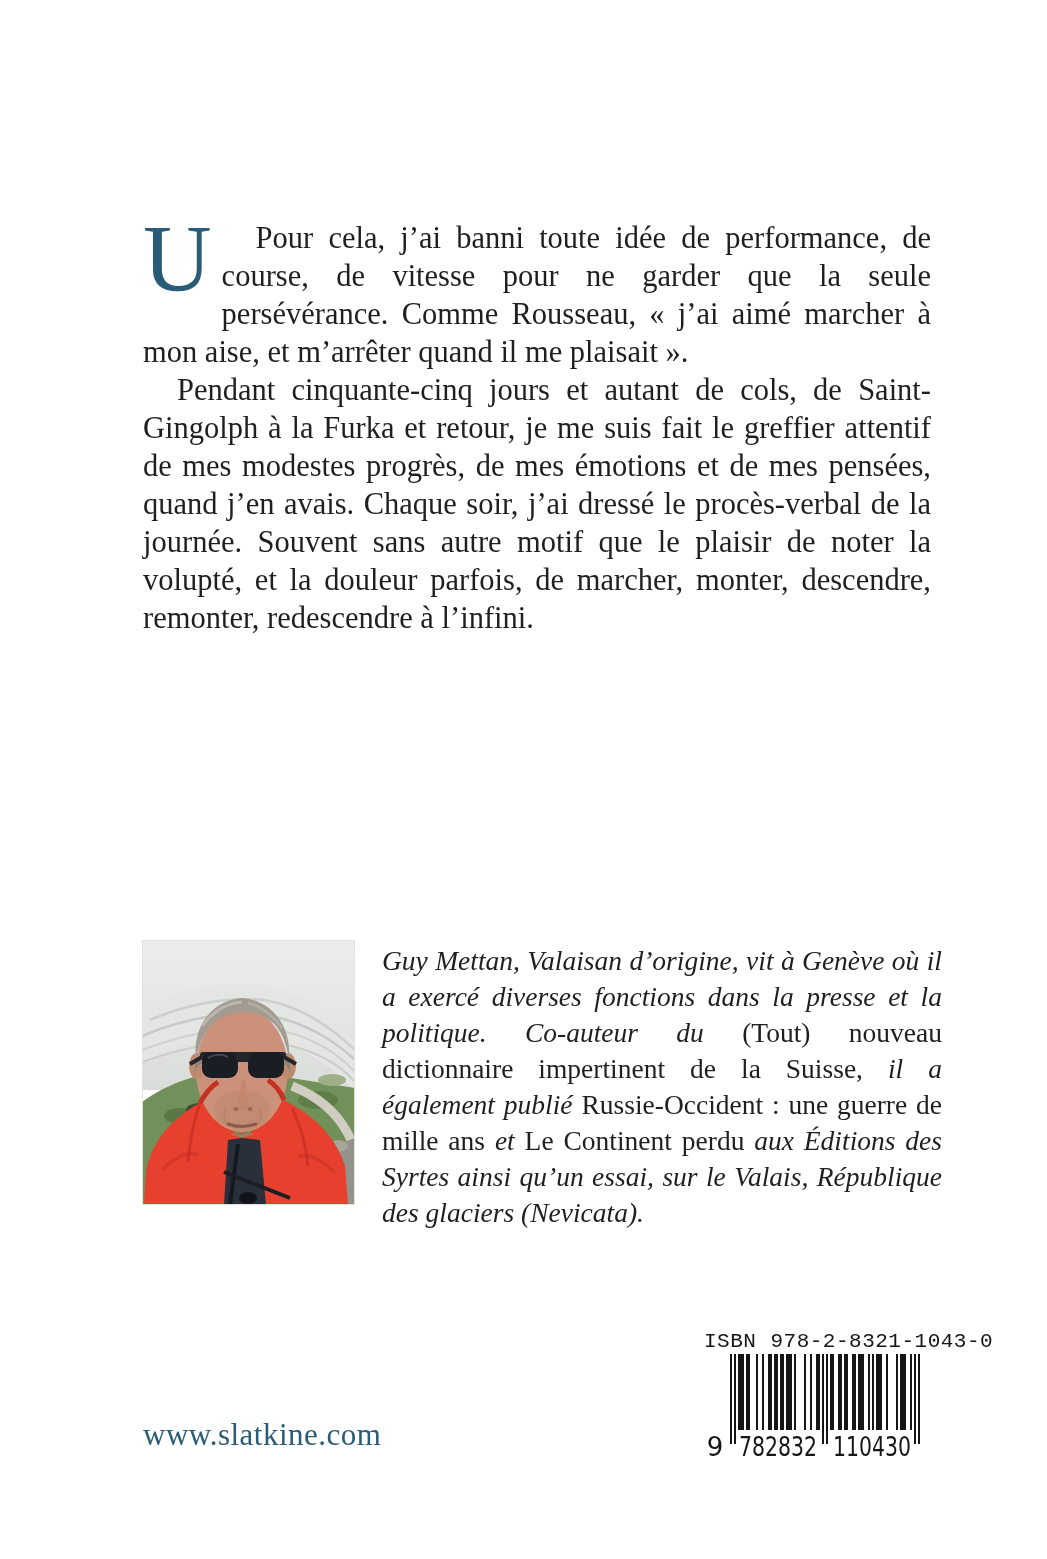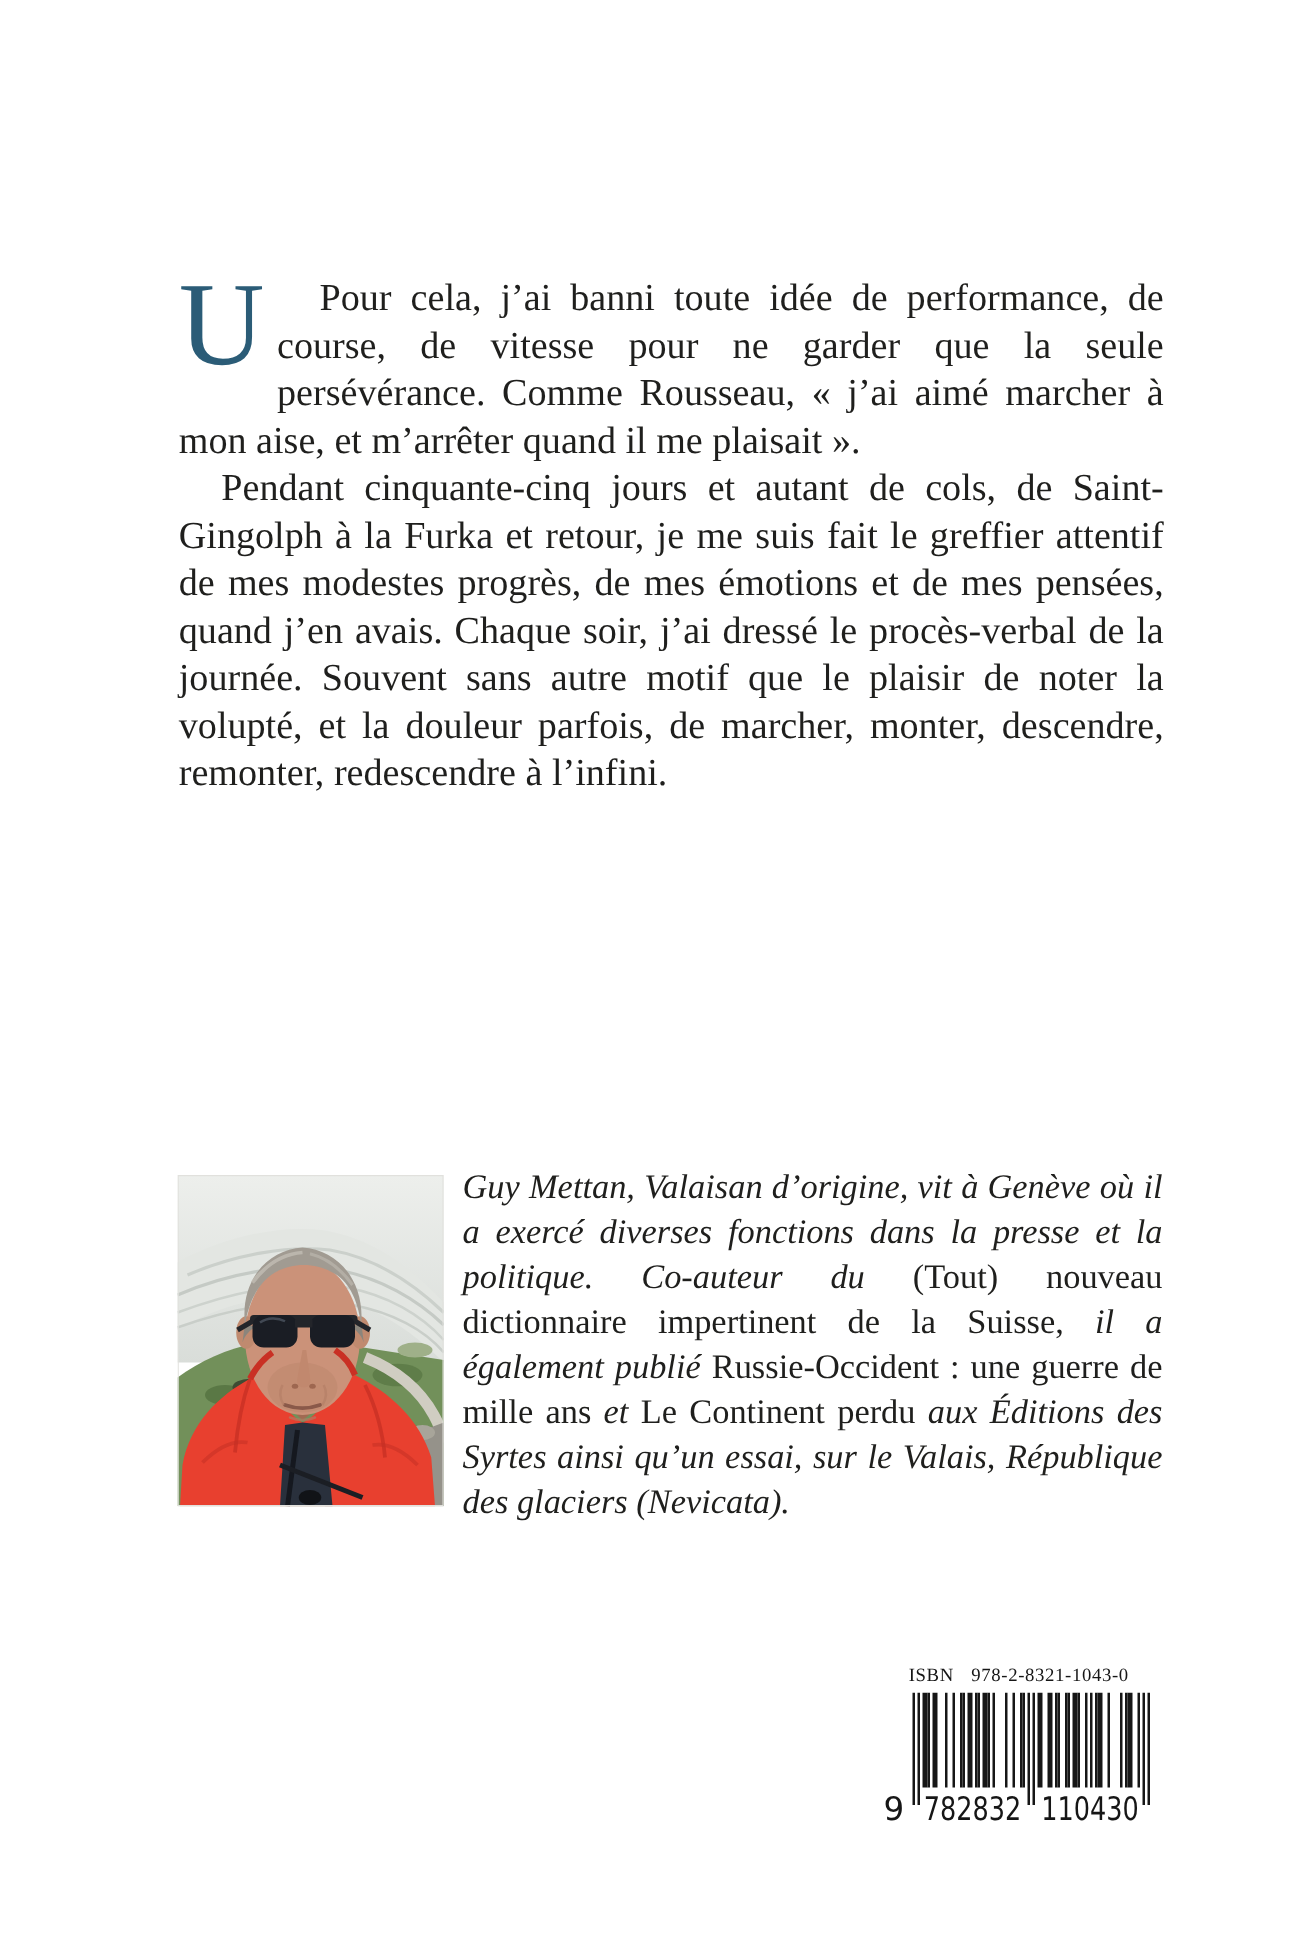--- a/index.html
+++ b/index.html
@@ -26,32 +26,32 @@
     color:#2b5c77;
   }
   
   .author-photo{
     position:absolute;left:142px;top:940px;width:213px;height:265px;
   }
   .author-photo svg{display:block;width:213px;height:265px;}
   .bio{
     position:absolute;left:370px;top:931px;width:560px;
     font-size:27.5px;line-height:36px;
-    text-align:justify;margin:0;
+    text-align:justify;margin:12px;
   }
   .bio .it{font-style:italic;}
   .bio .rm{font-style:normal;}
   
   .barcode-block{
     position:absolute;left:704px;top:1330px;width:222px;
     text-align:center;
   }
   .isbn-line{
-    font-family:Liberation Serif, serif;
-    font-size:15px;line-height:23px;letter-spacing:0.5px;
+    font-family:Liberation Mono, monospace;
+    font-size:21px;line-height:23px;letter-spacing:0.5px;
     color:#161616;white-space:nowrap;
   }
   .isbn-line .isbn-label{margin-right:14px;}
   .barcode-block svg{display:block;margin-top:1px;}
   
   .website{
     position:absolute;left:143px;top:1417px;
     font-size:31px;line-height:36px;
     color:#2b5c77;letter-spacing:0.5px;
     text-decoration:none;
@@ -206,14 +206,15 @@
         <rect x="200" y="0" width="2" height="76" fill="#161616"></rect>
         <rect x="206" y="0" width="2" height="76" fill="#161616"></rect>
         <rect x="210" y="0" width="2" height="90" fill="#161616"></rect>
         <rect x="214" y="0" width="2" height="90" fill="#161616"></rect>
         <text x="11" y="102" font-family="DejaVu Sans, sans-serif" font-size="26" fill="#161616" text-anchor="middle">9</text>
         <text x="74" y="102" font-family="DejaVu Sans, sans-serif" font-size="26" fill="#161616" text-anchor="middle" textLength="78" lengthAdjust="spacingAndGlyphs">782832</text>
         <text x="168" y="102" font-family="DejaVu Sans, sans-serif" font-size="26" fill="#161616" text-anchor="middle" textLength="78" lengthAdjust="spacingAndGlyphs">110430</text>
       </svg>
   </div>
 
+  <a class="website" href="#">www.slatkine.com</a>
 
 </div>
 
 </body></html>

